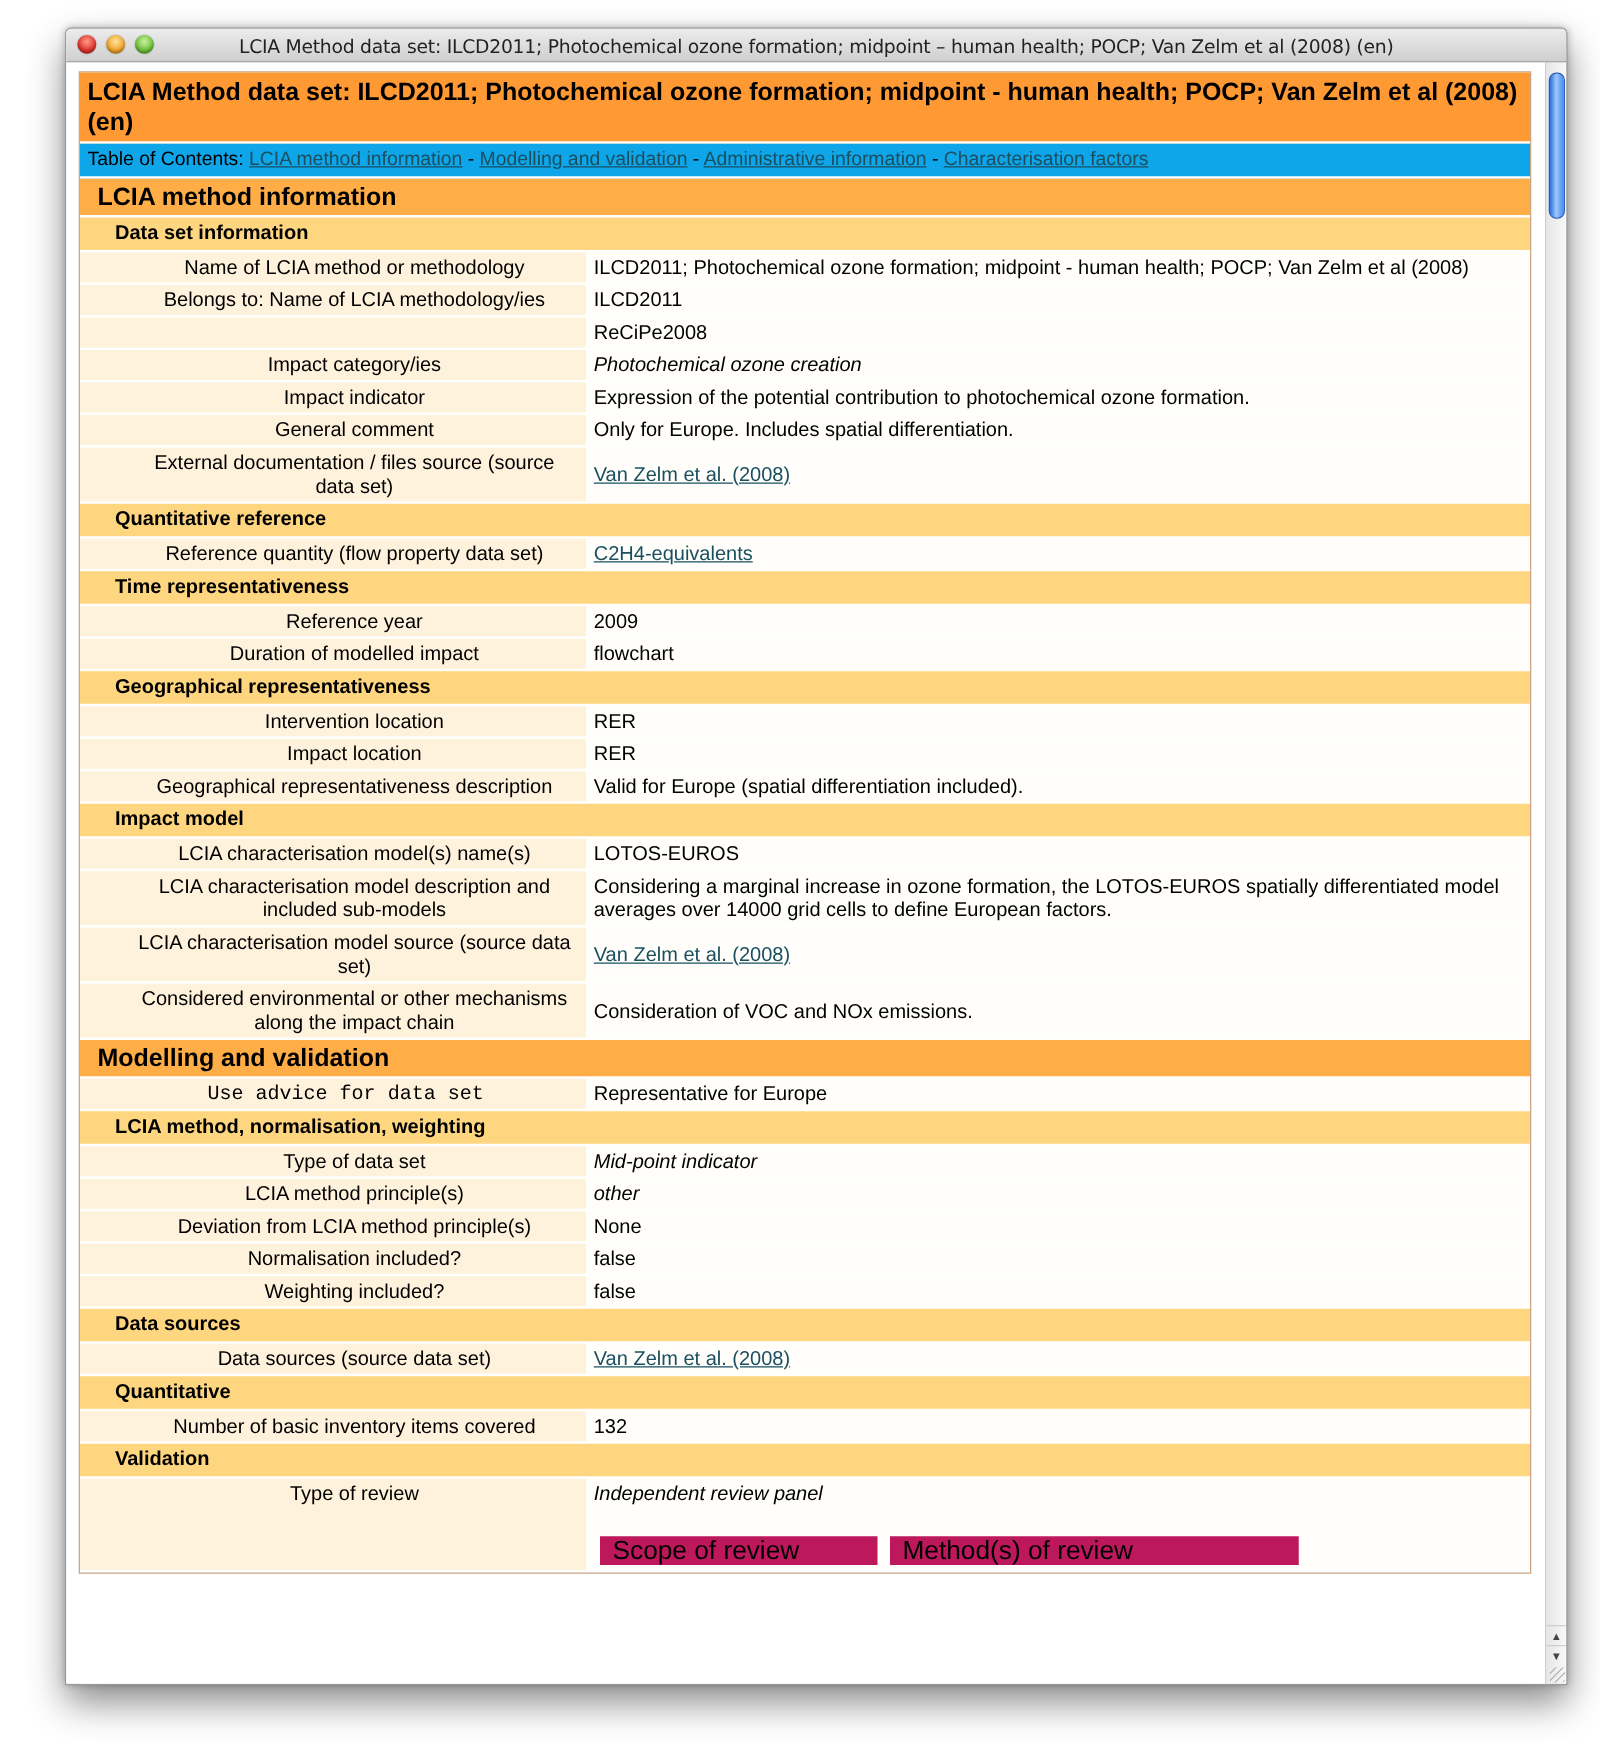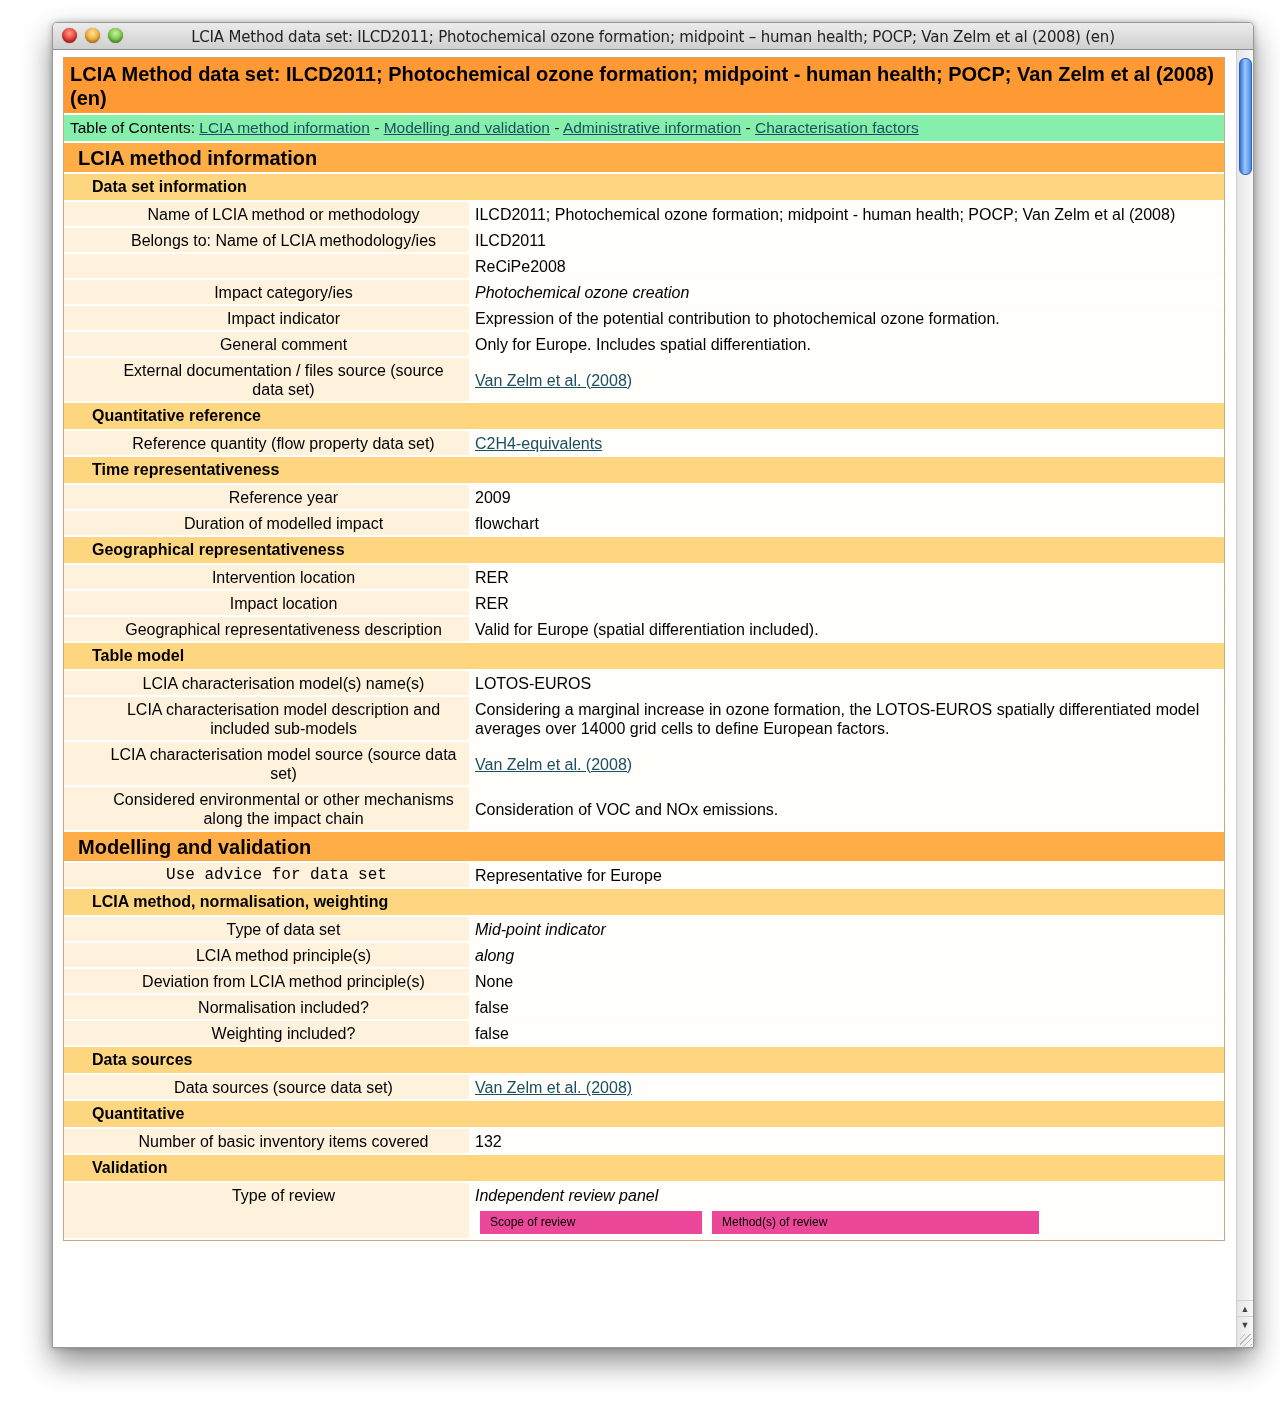--- a/index.html
+++ b/index.html
@@ -44,38 +44,38 @@
 
   .page {
     position:absolute; left:10px; top:7px; width:1160px;
     border:1px solid #c9a585; background:#fff;
   }
   .page-title {
     background:#ff9933; color:#000; font-weight:bold; font-size:20px;
     padding:4px 6px 3px 6px; line-height:24px; border-bottom:2px solid #fff;
   }
   .toc {
-    background:#86efac; font-size:15.5px; padding:3px 6px; line-height:20px;
+    background:#0ea5e9; font-size:15.5px; padding:3px 6px; line-height:20px;
     border-bottom:2px solid #fff;
   }
   a.link { color:#1a4f60; text-decoration:underline; cursor:pointer; }
   table.data { width:100%; border-collapse:separate; border-spacing:0 2px; margin-top:-2px; }
   .sec td {
     background:#ffad46; font-weight:bold; font-size:20px; padding:3px 0 2px 14px; line-height:24px;
   }
   .sub td {
     background:#ffd680; font-weight:bold; font-size:16px; padding:2px 0 2px 28px; line-height:22px;margin-top:36px;
   }
   td.lbl { background:#fff2dc; font-size:16px; padding:3px 8px 2px 42px; line-height:19px; width:355px; vertical-align:middle;text-align:center; }
   td.lbl.l2 { padding-left:28px;font-family:Liberation Mono, monospace; }
   td.val { background:#fffefa; font-size:16px; padding:3px 6px 2px 6px; line-height:19px; vertical-align:middle; }
   td.lbl.empty { background:#fff2dc; }
   .italic { font-style:italic; }
   .nested { display:flex; gap:10px; margin:6px 0 2px 5px; }
-  .nested div { background:#ec4899; padding:2px 10px; font-size:12px; line-height:19px; }
+  .nested div { background:#be185d; padding:2px 10px; font-size:21px; line-height:19px;margin-top:18px; }
   .nested .c1 { width:202px; }
   .nested .c2 { width:307px; }
 </style>
 </head>
 <body>
 
 <div class="window">
   <div class="titlebar">
     <div class="traffic">
       <div class="dot close"></div>
@@ -168,21 +168,21 @@
         <tr>
           <td class="lbl">Impact location</td>
           <td class="val">RER</td>
         </tr>
         <tr>
           <td class="lbl">Geographical representativeness description</td>
           <td class="val">Valid for Europe (spatial differentiation included).</td>
         </tr>
 
         <tr class="sub">
-              <td colspan="2">Table model</td>
+              <td colspan="2">Impact model</td>
             </tr>
         <tr>
           <td class="lbl">LCIA characterisation model(s) name(s)</td>
           <td class="val">LOTOS-EUROS</td>
         </tr>
         <tr>
           <td class="lbl">LCIA characterisation model description and included sub-models</td>
           <td class="val">Considering a marginal increase in ozone formation, the LOTOS-EUROS spatially differentiated model averages over 14000 grid cells to define European factors.</td>
         </tr>
         <tr>
@@ -204,21 +204,21 @@
 
         <tr class="sub">
               <td colspan="2">LCIA method, normalisation, weighting</td>
             </tr>
         <tr>
           <td class="lbl">Type of data set</td>
           <td class="val italic">Mid-point indicator</td>
         </tr>
         <tr>
           <td class="lbl">LCIA method principle(s)</td>
-          <td class="val italic">along</td>
+          <td class="val italic">other</td>
         </tr>
         <tr>
           <td class="lbl">Deviation from LCIA method principle(s)</td>
           <td class="val">None</td>
         </tr>
         <tr>
           <td class="lbl">Normalisation included?</td>
           <td class="val">false</td>
         </tr>
         <tr>

